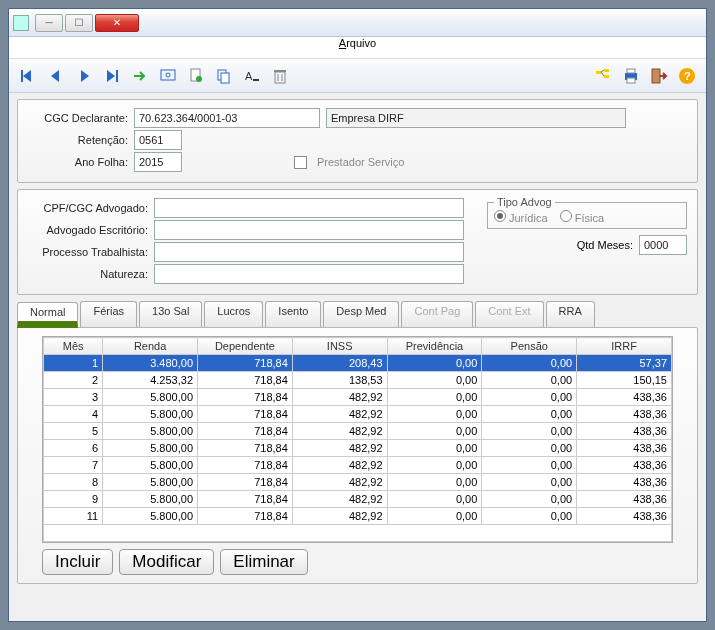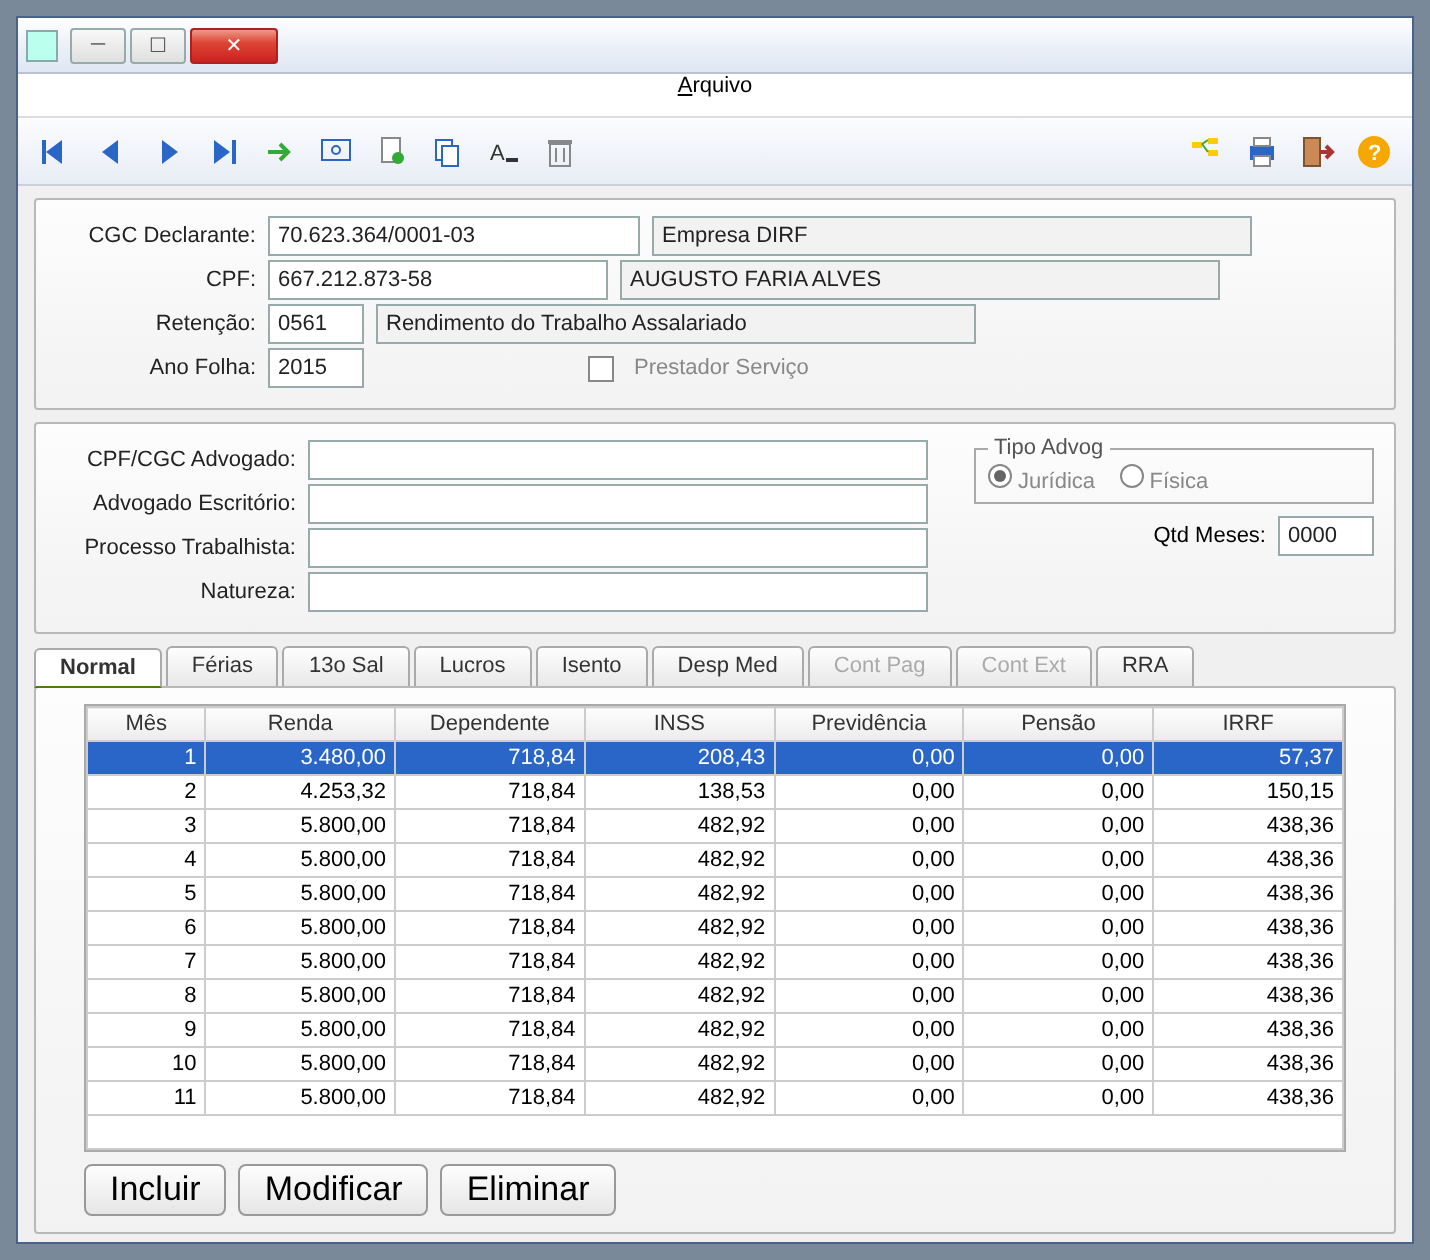--- a/index.html
+++ b/index.html
@@ -24,21 +24,21 @@
 .tf { height: 20px; border: 1px solid #9aa; background: #fff; padding: 1px 4px; font-size: 11px; color: #222; }
 .tf[readonly] { background: #f2f2f2; }
 .chk { width:13px; height:13px; border:1px solid #888; background:#fff; display:inline-block; margin-right:4px; }
 .rad { width:12px; height:12px; border:1px solid #888; border-radius:50%; background:#fff; display:inline-block; margin-right:3px; position:relative;}
 .rad.sel::after{content:"";position:absolute;inset:2px;border-radius:50%;background:#666;}
 fieldset { border:1px solid #aaa; padding:2px 6px 4px; font-size:11px; }
 legend { color:#555; padding:0 3px; }
 .tabs { display:flex; }
 .tab { background:linear-gradient(#fefefe,#e8e8e8); border:1px solid #aaa; border-bottom:none; padding:3px 12px; margin-right:2px; border-radius:3px 3px 0 0; color:#333;}
 .tab.disabled{ color:#aaa;text-align:right; }
-.tab.active{ background:#fff; font-weight:bold; border-bottom:1px solid #4d7c0f; position:relative; top:1px;}
+.tab.active{ background:#fff; font-weight:normal; border-bottom:7px solid #4d7c0f; position:relative; top:1px;}
 .grid-wrap { border:1px solid #aaa; background:#fff; }
 table { border-collapse: collapse; width: 100%; }
 th, td { border: 1px solid #ccc; padding: 1px 4px; height:17px; font-size:11px; }
 th { background: linear-gradient(#fdfdfd,#ececec); font-weight: normal; color:#333; text-align:center;}
 td { text-align: right; background:#fff;}
 tr.sel td { background: #2a66c8; color:#fff; }
 .btns { margin-top:6px; display:flex; gap:6px; }
 .btn { background: linear-gradient(#fefefe,#e6e6e6); border:1px solid #999; border-radius:4px; padding:2px 12px; font-size:17px; }
 svg { display:block; }
 </style>
@@ -152,28 +152,22 @@
 
   <div class="content">
 
     <div class="panel">
       <div class="row">
         <div class="lbl">CGC Declarante:</div>
         <input class="tf" style="width: 186px;" value="70.623.364/0001-03">
         <input class="tf" style="width: 300px;" readonly="" value="Empresa DIRF">
       </div>
       <div class="row">
-        <div class="lbl">CPF:</div>
-        <input class="tf" style="width: 170px;" value="667.212.873-58">
-        <input class="tf" style="width: 300px;" readonly="" value="AUGUSTO FARIA ALVES">
-      </div>
-      <div class="row">
         <div class="lbl">Retenção:</div>
         <input class="tf" style="width: 48px;" value="0561">
-        <input class="tf" style="width: 300px;" readonly="" value="Rendimento do Trabalho Assalariado">
       </div>
       <div class="row">
         <div class="lbl">Ano Folha:</div>
         <input class="tf" style="width: 48px;" value="2015">
         <div style="width:100px"></div>
         <span class="chk"></span>
         <span style="color:#888">Prestador Serviço</span>
       </div>
     </div>
 
@@ -314,29 +308,20 @@
               <tr>
                 <td>9</td>
                 <td>5.800,00</td>
                 <td>718,84</td>
                 <td>482,92</td>
                 <td>0,00</td>
                 <td>0,00</td>
                 <td>438,36</td>
               </tr>
               <tr>
-                <td>10</td>
-                <td>5.800,00</td>
-                <td>718,84</td>
-                <td>482,92</td>
-                <td>0,00</td>
-                <td>0,00</td>
-                <td>438,36</td>
-              </tr>
-              <tr>
                 <td>11</td>
                 <td>5.800,00</td>
                 <td>718,84</td>
                 <td>482,92</td>
                 <td>0,00</td>
                 <td>0,00</td>
                 <td>438,36</td>
               </tr>
             </tbody>
           <tbody>

